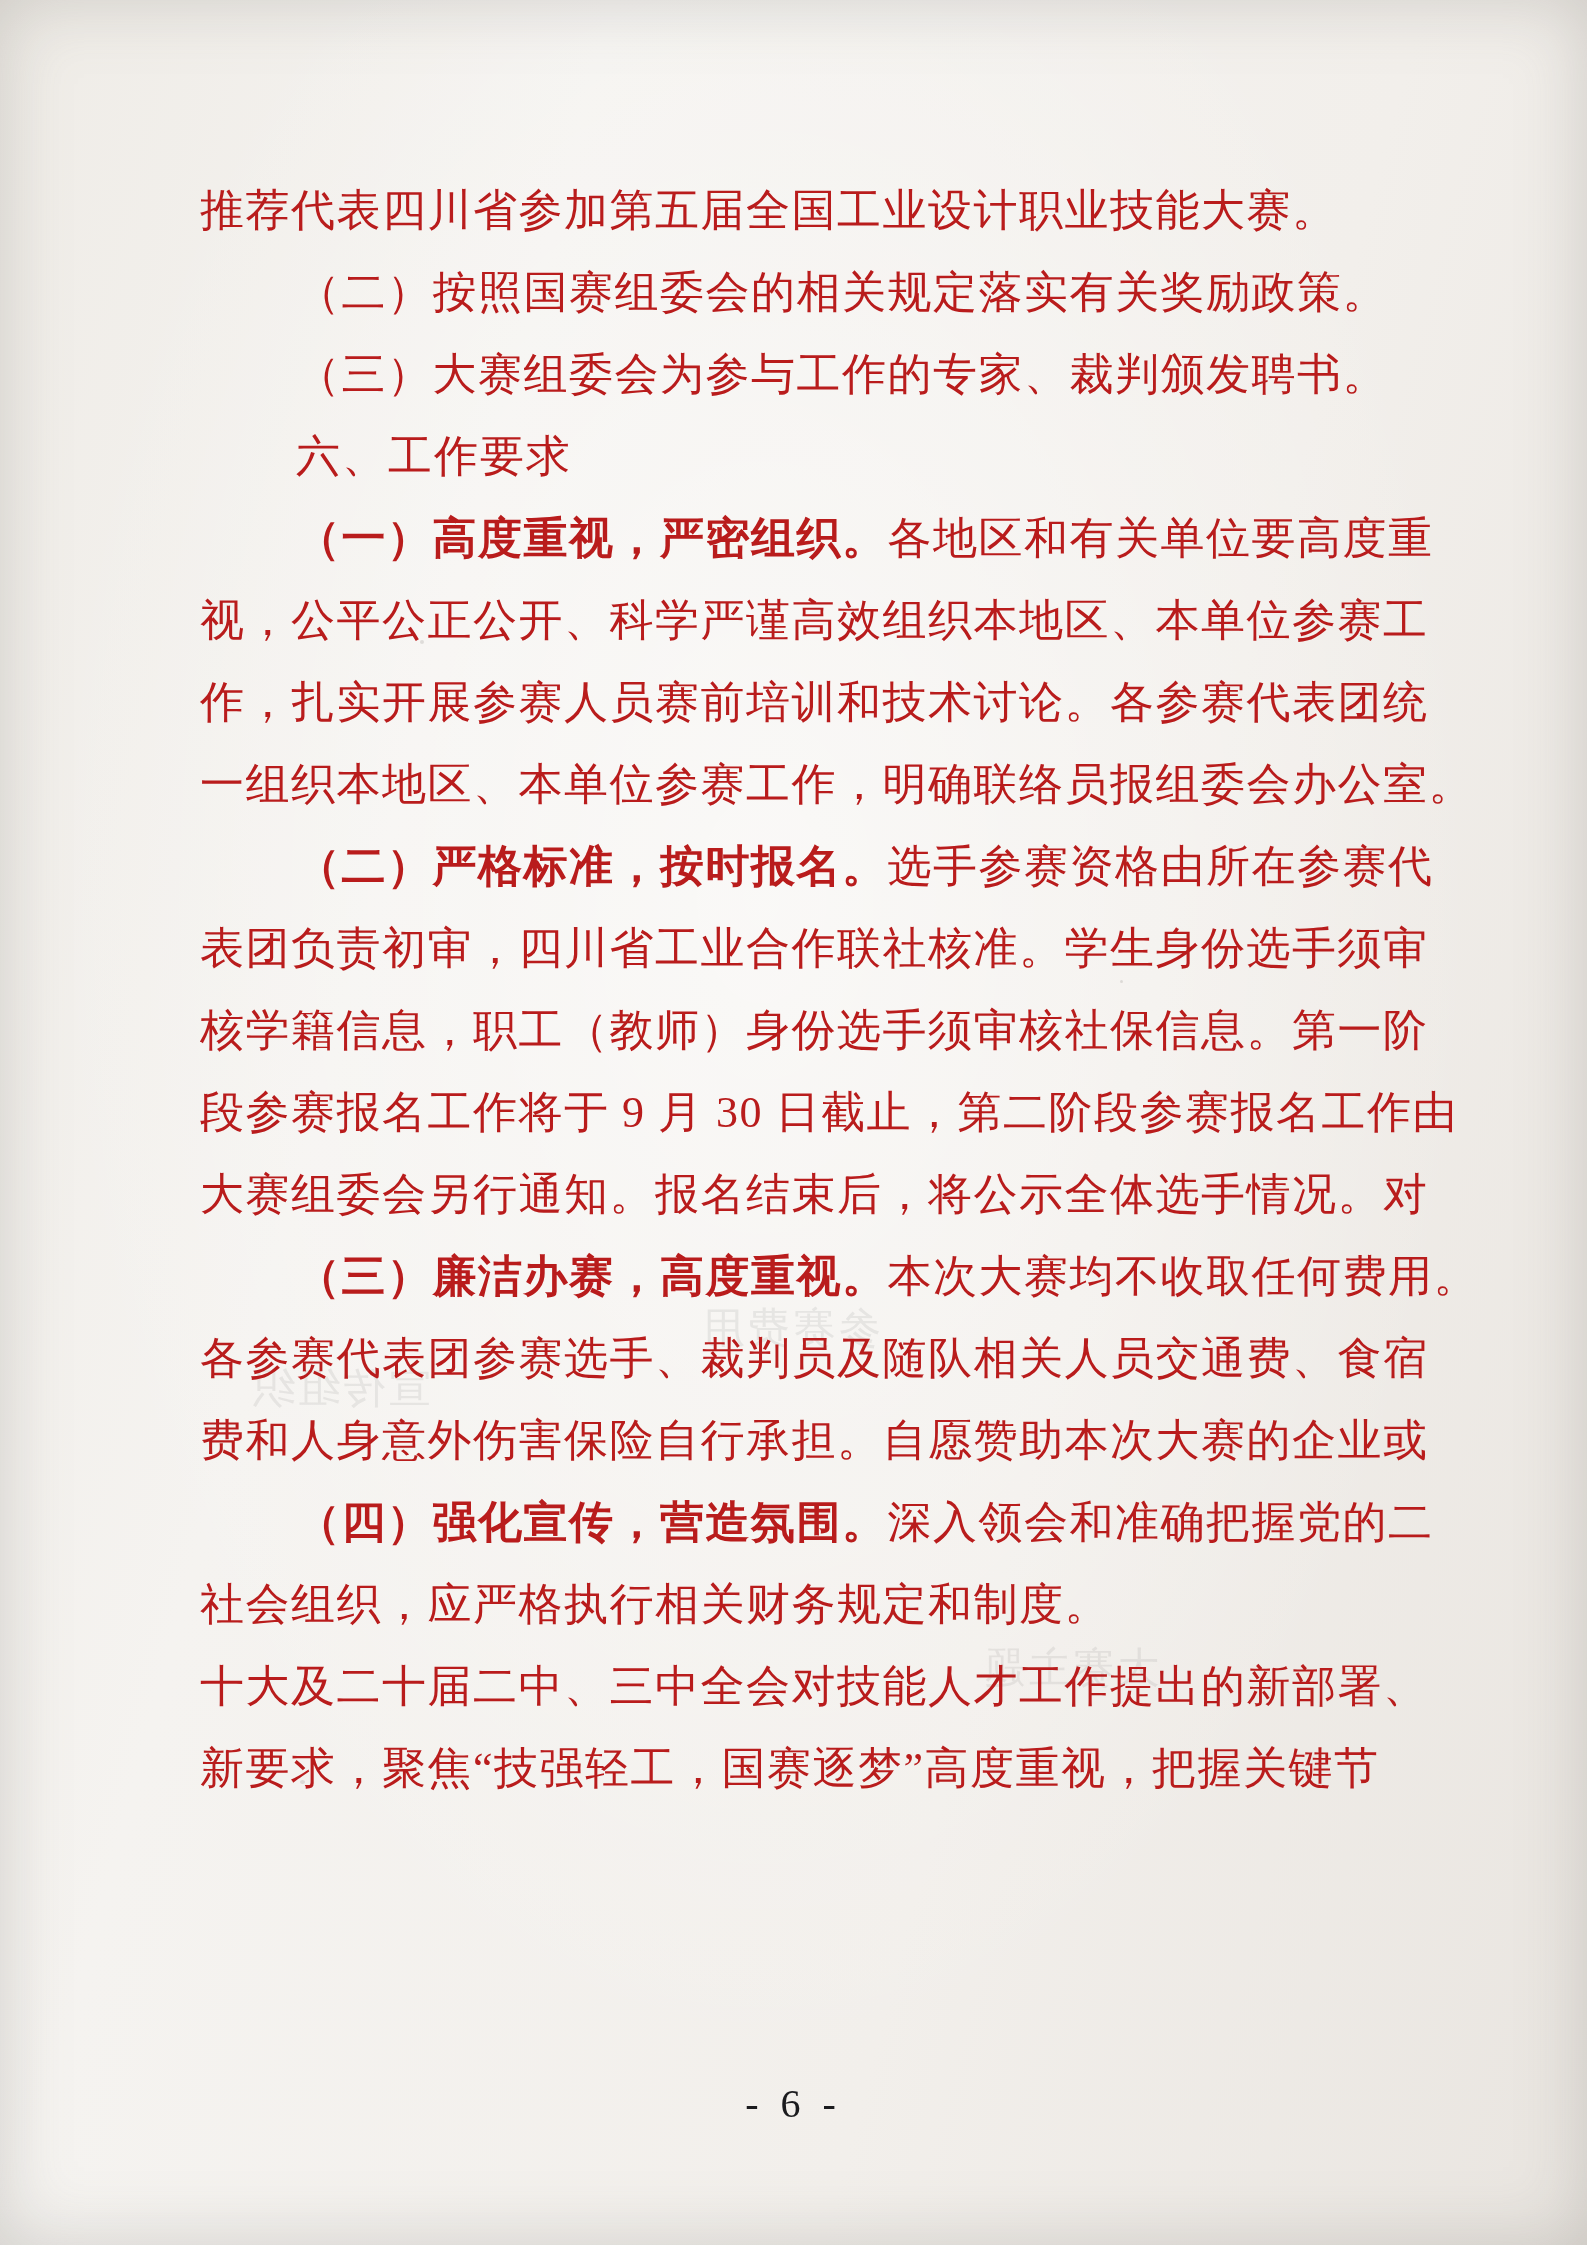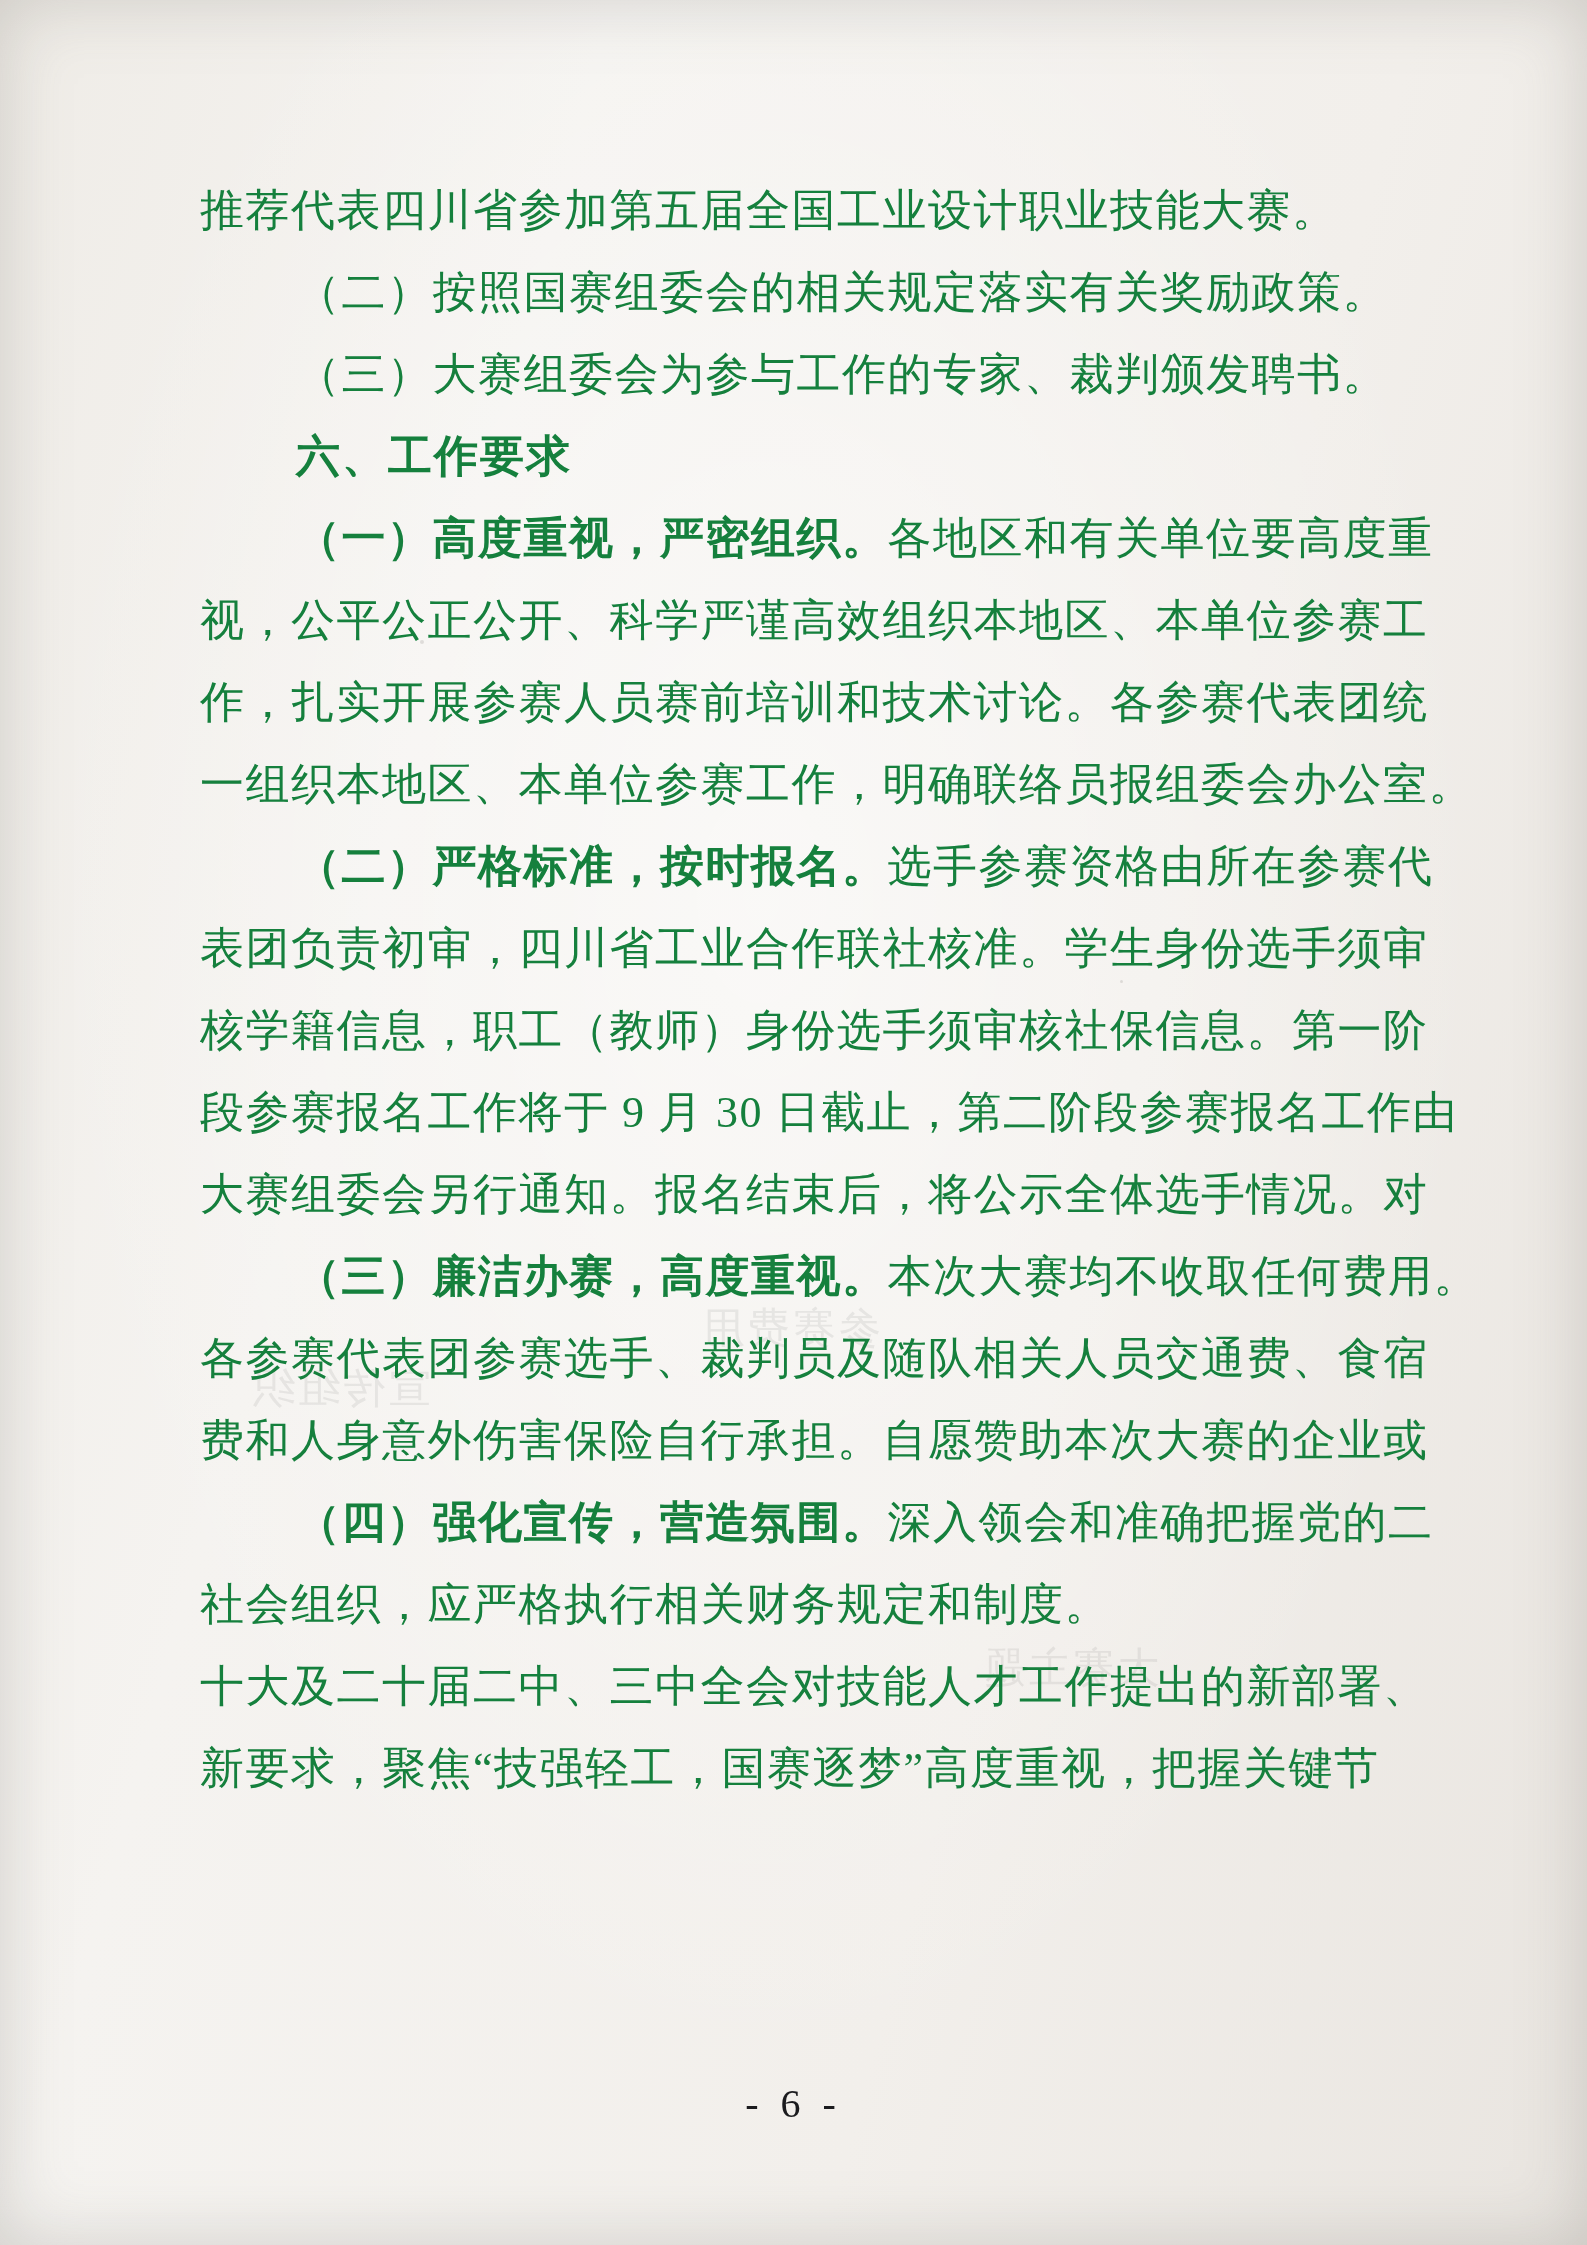--- a/index.html
+++ b/index.html
@@ -33,30 +33,30 @@
   .content {
     position: absolute;
     left: 200px;
     top: 170px;
     width: 1195px;
   }
   .doc-line {
     font-family: "Liberation Serif", "DejaVu Serif", serif;
     font-size: 44px;
     line-height: 82px;
-    color: #15803d;
+    color: #b91c1c;
     letter-spacing: 1.5px;
     white-space: pre;
     text-align: justify;
   }
   .doc-line.indent {
     text-indent: 96px;
   }
   .doc-line.bold-head {
-    font-weight: bold;
+    font-weight: normal;
     letter-spacing: 2px;
   }
   .para-lead-bold {
     font-weight: bold;
   }
   .block {
     margin-bottom: 0;
   }
   .footer {
     position: absolute;

